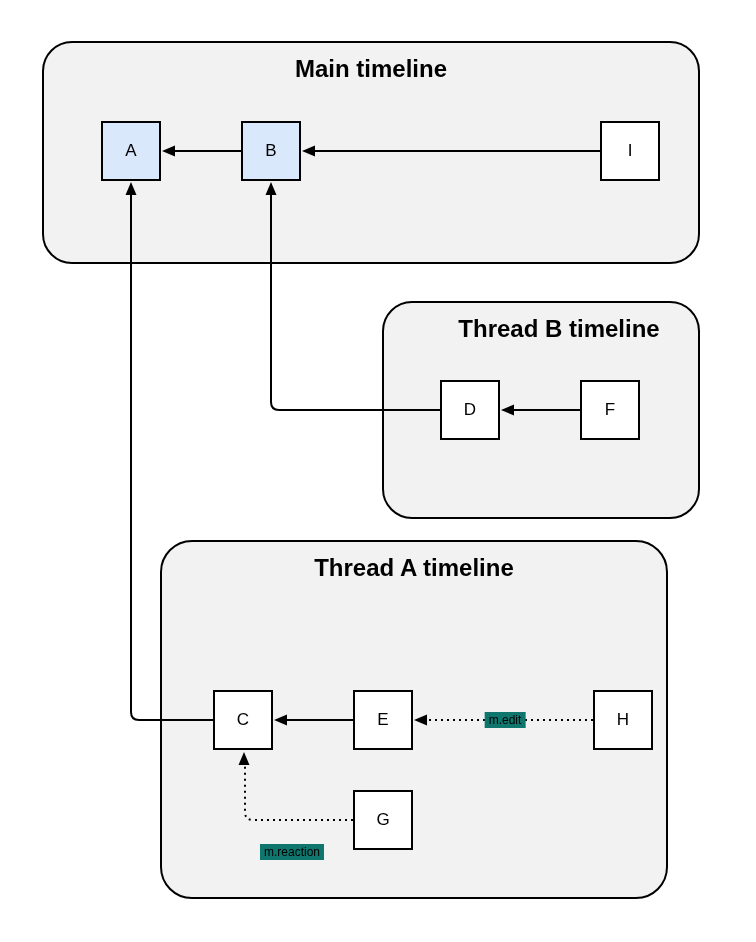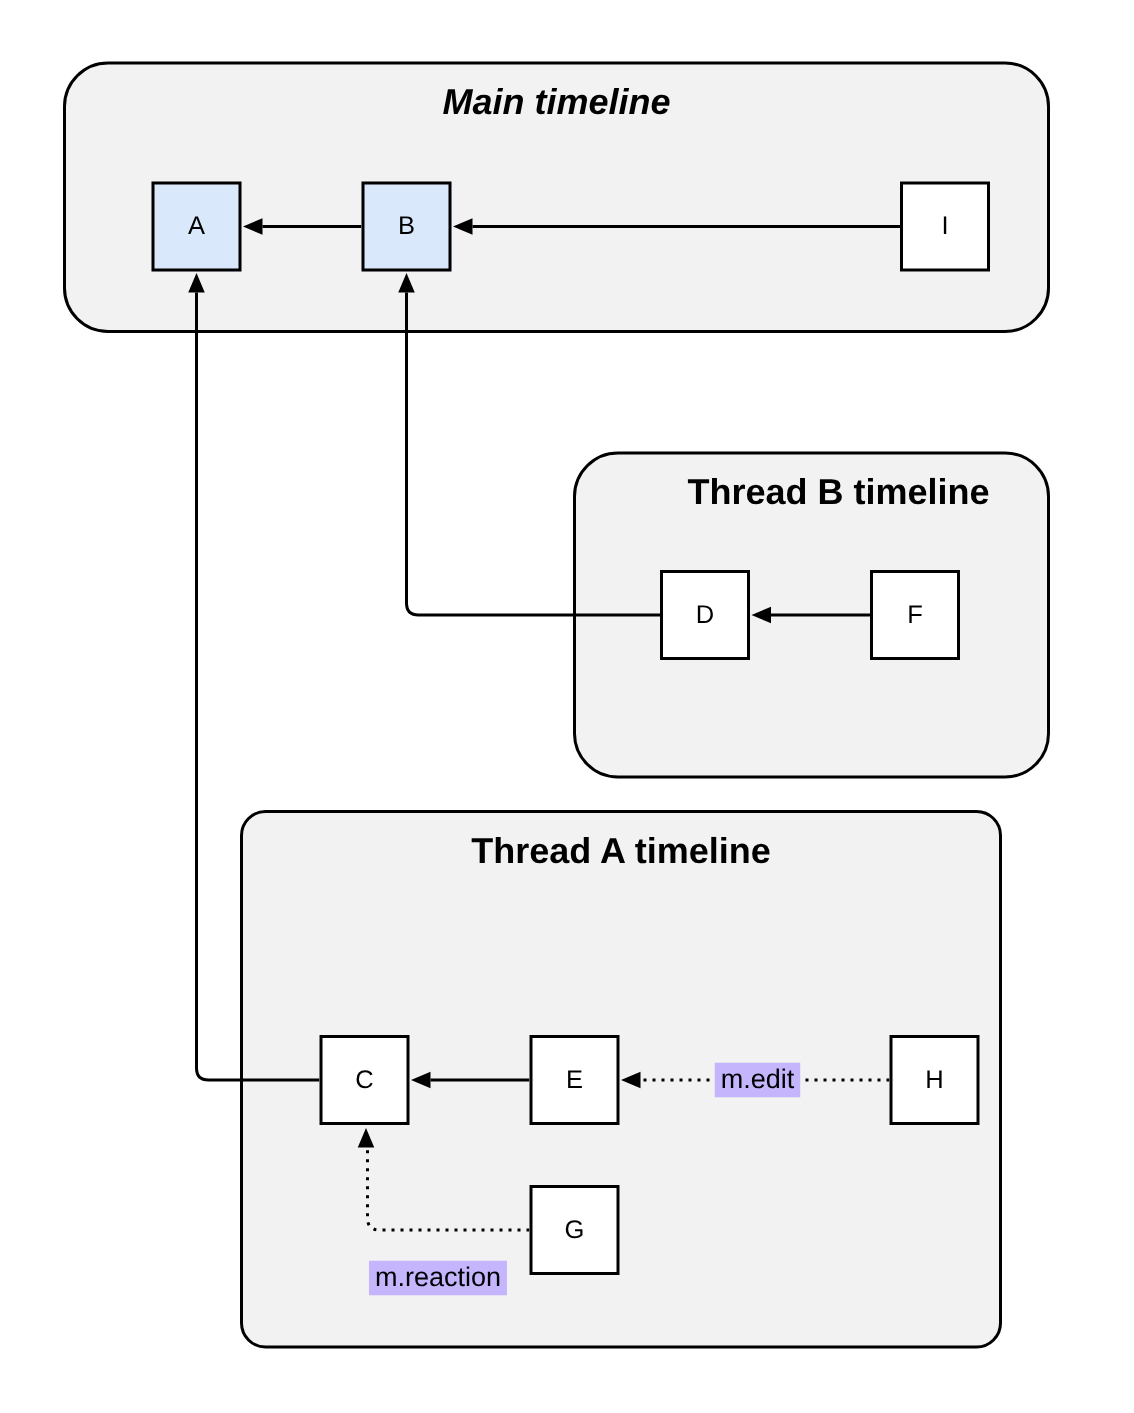--- a/index.html
+++ b/index.html
@@ -47,23 +47,23 @@
     justify-content: center;
     font-size: 17px;
     color: #000000;
   }
   .node.highlight {
     background: var(--node-highlight-fill, #dae8fc);
   }
   .edge-label {
     position: absolute;
     transform: translate(-50%, -50%);
-    background: #c4b5fd;
+    background: #0f766e;
     padding: 1px 4px;
-    font-size: 18px;
+    font-size: 12px;
     color: #000000;
     white-space: nowrap;
   }
   .solid-edge {
     stroke: var(--stroke, #000000);
     stroke-width: 2;
     fill: none;
   }
   .dotted-edge {
     stroke: var(--stroke, #000000);
@@ -74,29 +74,29 @@
   .arrowhead {
     fill: var(--stroke, #000000);
     stroke: none;
   }
 </style>
 </head>
 <body>
 
 <div class="page">
 
-  <div class="container" style="left:42px; top:41px; width:658px; height:181px;font-style:italic;">
+  <div class="container" style="left:42px; top:41px; width:658px; height:223px;">
     <div class="container-title">Main timeline</div>
   </div>
 
   <div class="container" style="left:382px; top:301px; width:318px; height:218px;padding-left:36px;">
     <div class="container-title">Thread B timeline</div>
   </div>
 
-  <div class="container" style="left:160px; top:540px; width:508px; height:359px; border-radius:17px;">
+  <div class="container" style="left:160px; top:540px; width:508px; height:359px; border-radius:32px;">
     <div class="container-title">Thread A timeline</div>
   </div>
 
   <svg class="edges-layer" width="756" height="942" viewBox="0 0 756 942">
 
     <g>
       <line class="solid-edge" x1="241" y1="151" x2="175" y2="151"></line>
       <polygon class="arrowhead" points="162,151 175,145.5 175,156.5"></polygon>
     </g>
 

